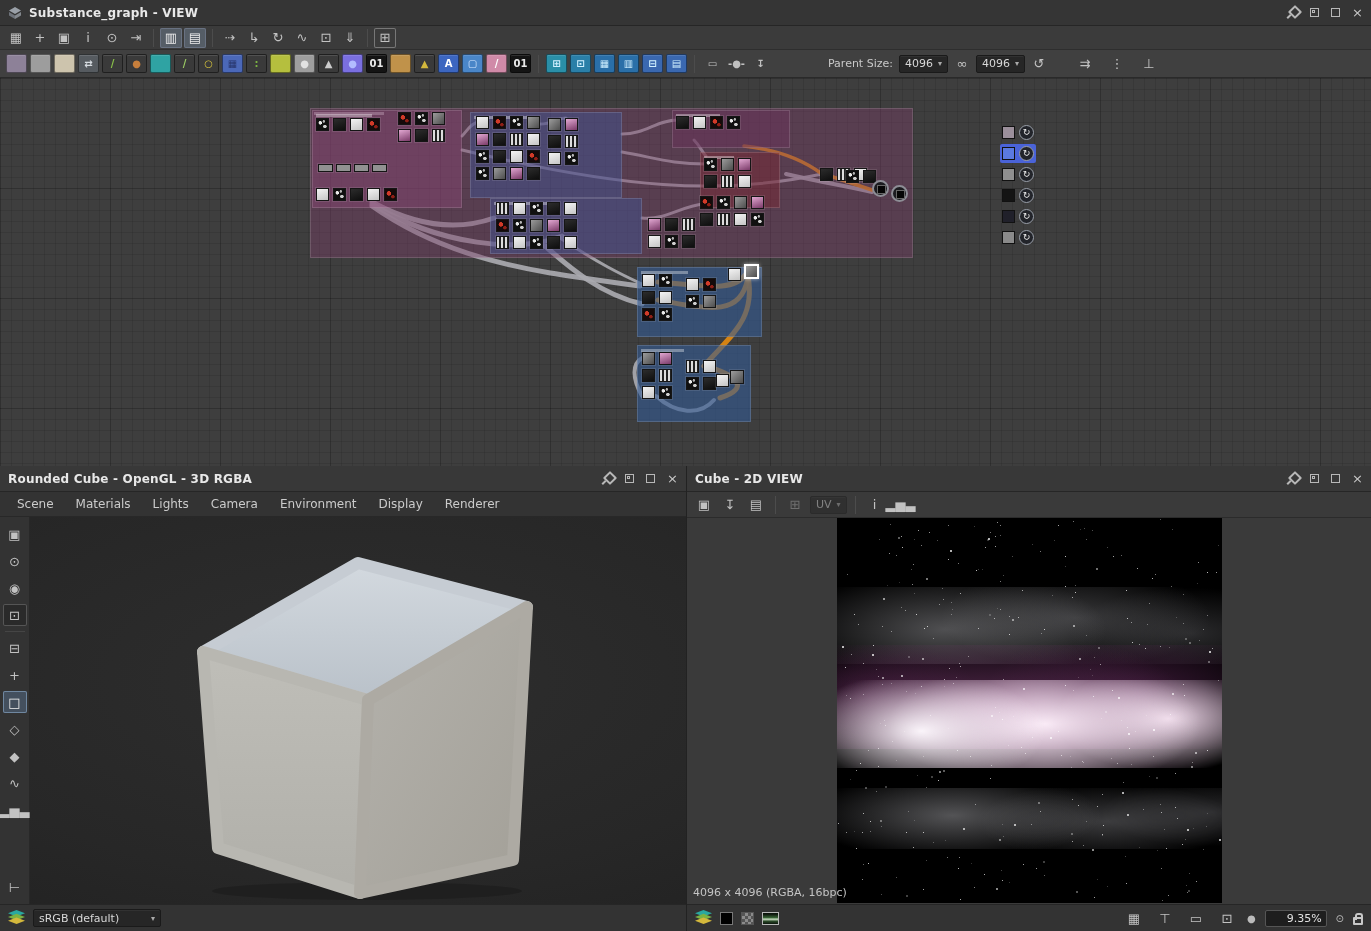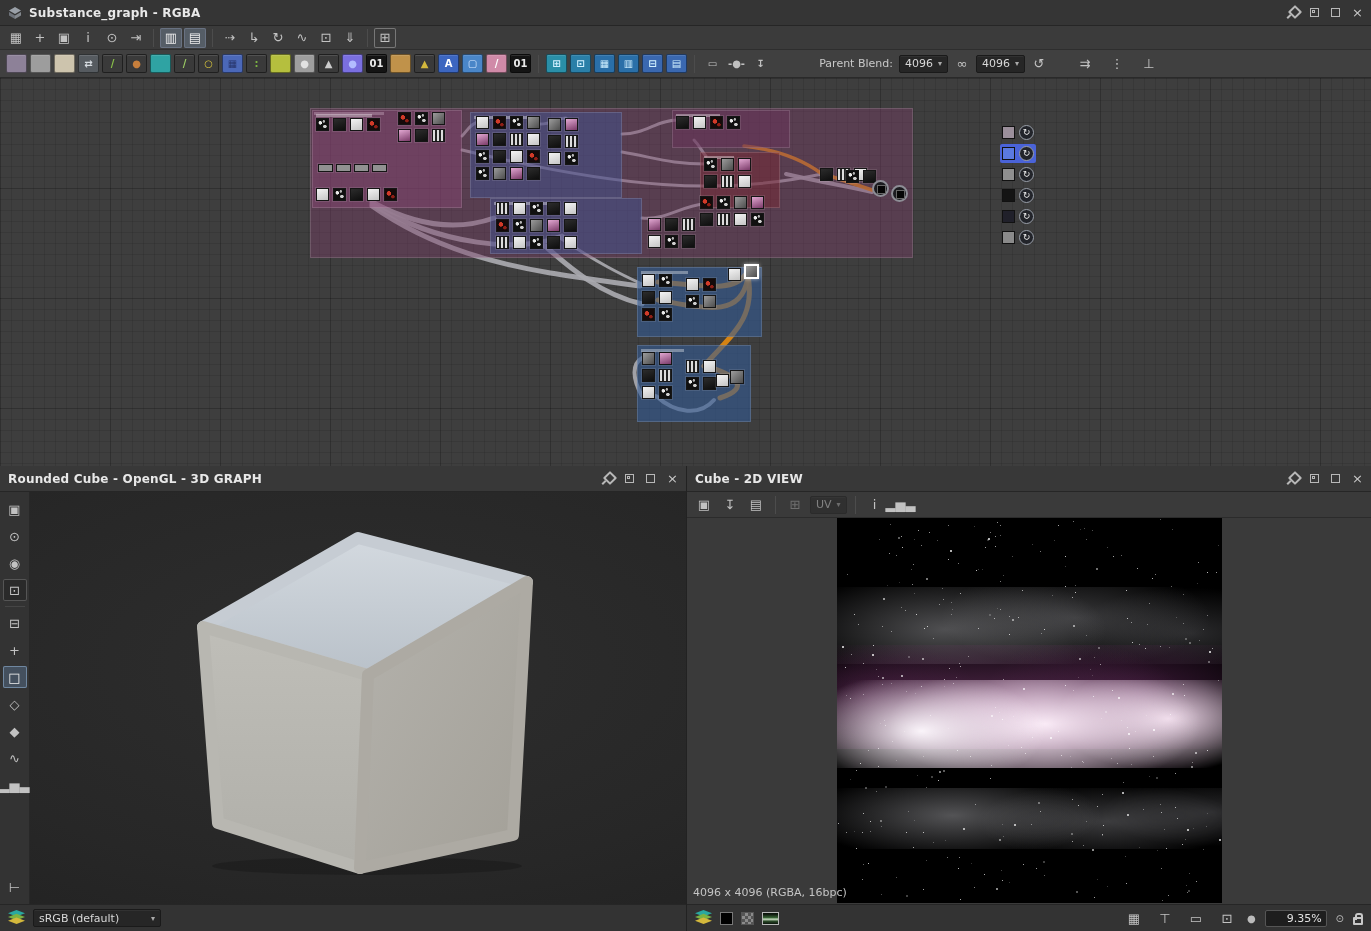--- a/index.html
+++ b/index.html
@@ -119,21 +119,21 @@
 
   <section id="graph-panel">
     <div class="titlebar">
       <span class="app-icon">
         <svg width="14" height="14" viewBox="0 0 14 14">
             <path d="M7 1 L13 4.5 7 8 1 4.5Z" fill="#9aa0a8"></path>
             <path d="M1 6 L7 9.5 7 13 1 9.5Z" fill="#6f747c"></path>
             <path d="M13 6 L7 9.5 7 13 13 9.5Z" fill="#84898f"></path>
           </svg>
       </span>
-      <span class="title">Substance_graph - RGBA</span>
+      <span class="title">Substance_graph - VIEW</span>
       <div class="wc">
         <span class="wc-pin"></span>
         <span class="wc-sq float"></span>
         <span class="wc-sq"></span>
         <span class="wc-x">×</span>
       </div>
     </div>
 
     <div id="graph-tb1">
         <span class="tool">▦</span>
@@ -186,21 +186,21 @@
           <span class="chip" style="background: rgb(42, 111, 168); color: rgb(208, 240, 255);">▦</span>
           <span class="chip" style="background: rgb(42, 111, 168); color: rgb(208, 240, 255);">▥</span>
           <span class="chip" style="background: rgb(58, 104, 176); color: rgb(208, 240, 255);">⊟</span>
           <span class="chip" style="background: rgb(58, 104, 176); color: rgb(208, 240, 255);">▤</span>
           <span class="t-sep"></span>
           <span class="chip" style="background: transparent; border: none; box-shadow: none; color: rgb(192, 192, 192);">▭</span>
           <span class="chip" style="background: transparent; border: none; box-shadow: none; color: rgb(192, 192, 192);">-●-</span>
           <span class="chip" style="background: transparent; border: none; box-shadow: none; color: rgb(192, 192, 192);">↧</span>
         </span>
       <span class="ps-group">
-        <span class="ps-label">Parent Blend:</span>
+        <span class="ps-label">Parent Size:</span>
         <span class="dd">
             <span>4096</span>
             <span class="caret">▾</span>
           </span>
         <span class="tool" style="width:16px">∞</span>
         <span class="dd">
             <span>4096</span>
             <span class="caret">▾</span>
           </span>
         <span class="tool" style="width:16px">↺</span>
@@ -395,28 +395,37 @@
           <span class="othumb" style="background: rgb(138, 138, 138);"></span>
           <span class="ocircle">↻</span>
         </div>
       </div>
   </section>
 
   <div id="bottom">
 
     <section id="view3d">
       <div class="titlebar panel-titlebar">
-        <span class="title">Rounded Cube - OpenGL - 3D GRAPH</span>
+        <span class="title">Rounded Cube - OpenGL - 3D RGBA</span>
         <div class="wc">
           <span class="wc-pin"></span>
           <span class="wc-sq float"></span>
           <span class="wc-sq"></span>
           <span class="wc-x">×</span>
         </div>
       </div>
+      <div id="menubar3d">
+          <span class="menu-item">Scene</span>
+          <span class="menu-item">Materials</span>
+          <span class="menu-item">Lights</span>
+          <span class="menu-item">Camera</span>
+          <span class="menu-item">Environment</span>
+          <span class="menu-item">Display</span>
+          <span class="menu-item">Renderer</span>
+        </div>
       <div id="content3d">
         <div id="side3d">
             <span class="tool">▣</span>
             <span class="tool">⊙</span>
             <span class="tool">◉</span>
             <span class="tool pressed">⊡</span>
             <span class="vsep"></span>
             <span class="tool">⊟</span>
             <span class="tool">+</span>
             <span class="tool active">□</span>

